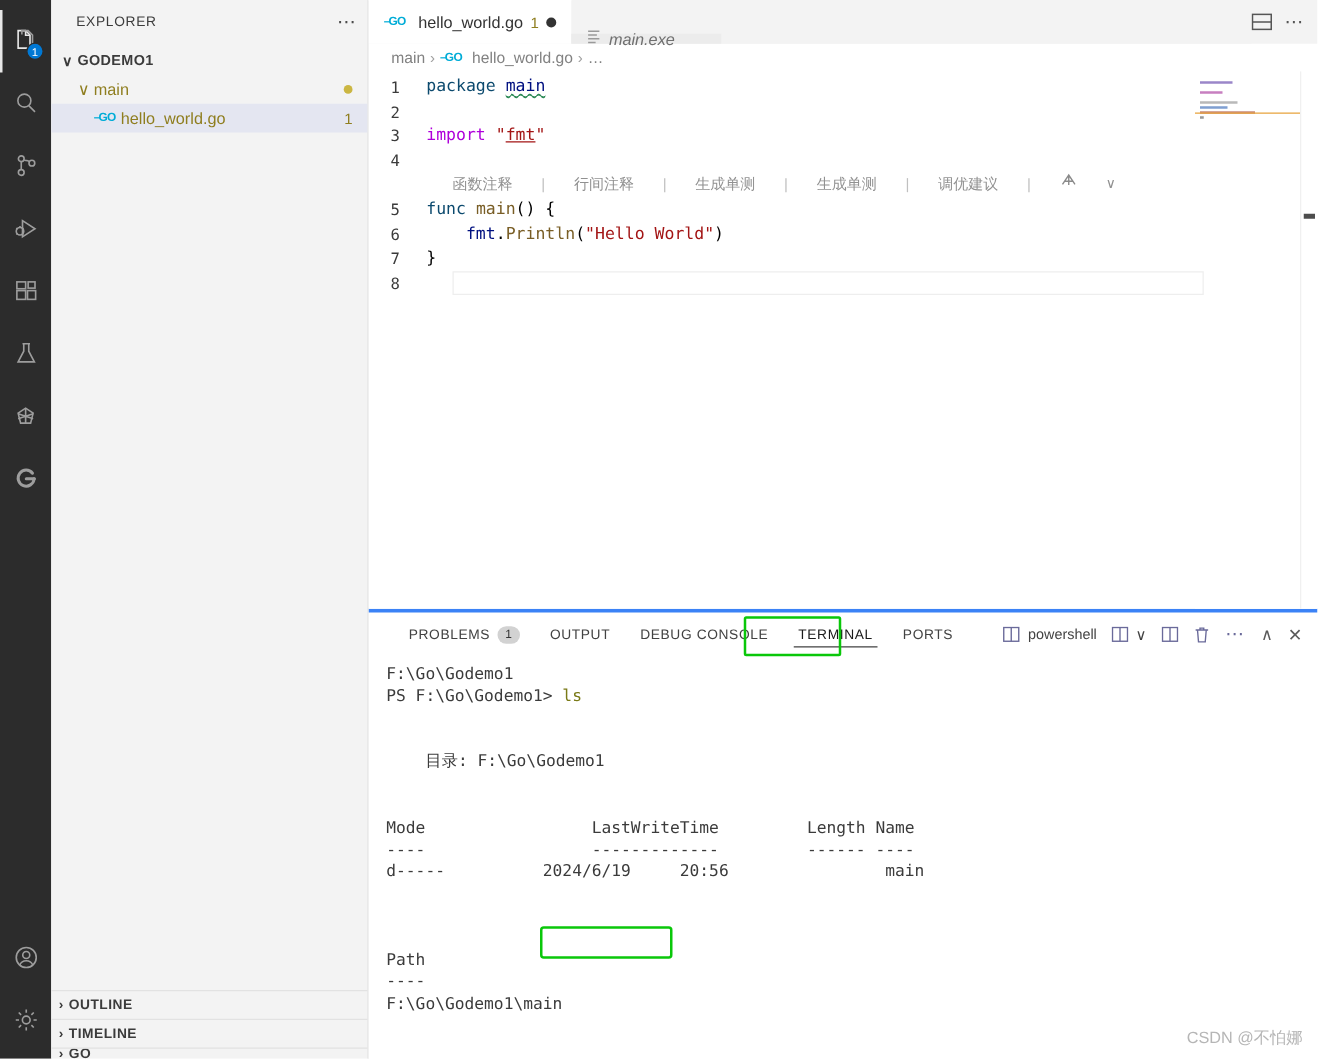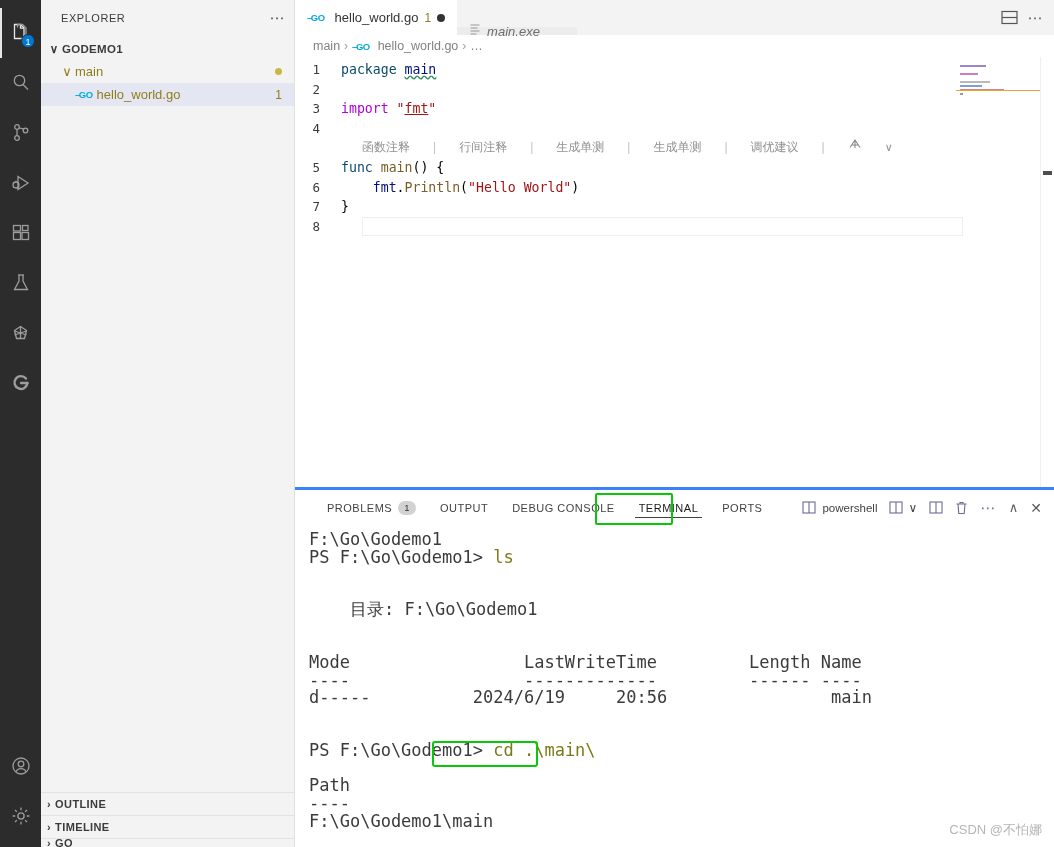--- a/index.html
+++ b/index.html
@@ -202,21 +202,21 @@
     margin-left: auto; display: flex; align-items: center; gap: 12px; padding-right: 12px;
     color: #424242; font-size: 11.5px;
   }
   .ph-term-label { display: flex; align-items: flex-end; gap: 6px; cursor: pointer;
     font-family: "Liberation Sans", sans-serif; }
   .ph-ic { cursor: pointer; display: flex; align-items: center; }
 
   .terminal {
     flex: 1 1 auto; padding: 6px 0 0 14px; overflow: hidden;
     font-family: "DejaVu Sans Mono", monospace;
-    font-size: 17px; line-height: 17.6px; color: #3b3b3b;
+    font-size: 13px; line-height: 17.6px; color: #3b3b3b;
     position: relative;
   }
   .t-line { white-space: pre; height: 17.6px; }
   .t-cmd { color: #7a7a17; }
   .term-highlight {
     position: absolute; border: 2.5px solid #0ac70a; border-radius: 3px;
     pointer-events: none;
   }
 
   .watermark {
@@ -533,21 +533,20 @@
             <div class="t-line">&nbsp;</div>
             <div class="t-line">&nbsp;</div>
             <div class="t-line"><span>    目录: F:\Go\Godemo1</span></div>
             <div class="t-line">&nbsp;</div>
             <div class="t-line">&nbsp;</div>
             <div class="t-line"><span>Mode                 LastWriteTime         Length Name</span></div>
             <div class="t-line"><span>----                 -------------         ------ ----</span></div>
             <div class="t-line"><span>d-----          2024/6/19     20:56                main</span></div>
             <div class="t-line">&nbsp;</div>
             <div class="t-line">&nbsp;</div>
-            <div class="t-line"><span>PS F:\Go\Godemo1&gt; </span><span class="t-cmd">cd .\main\</span></div>
             <div class="t-line">&nbsp;</div>
             <div class="t-line"><span>Path</span></div>
             <div class="t-line"><span>----</span></div>
             <div class="t-line"><span>F:\Go\Godemo1\main</span></div>
           </div>
         <div class="term-highlight" style="left:137px;top:216px;width:106px;height:26px;"></div>
       </div>
     </div>
 
     <div class="watermark">CSDN @不怕娜</div>

